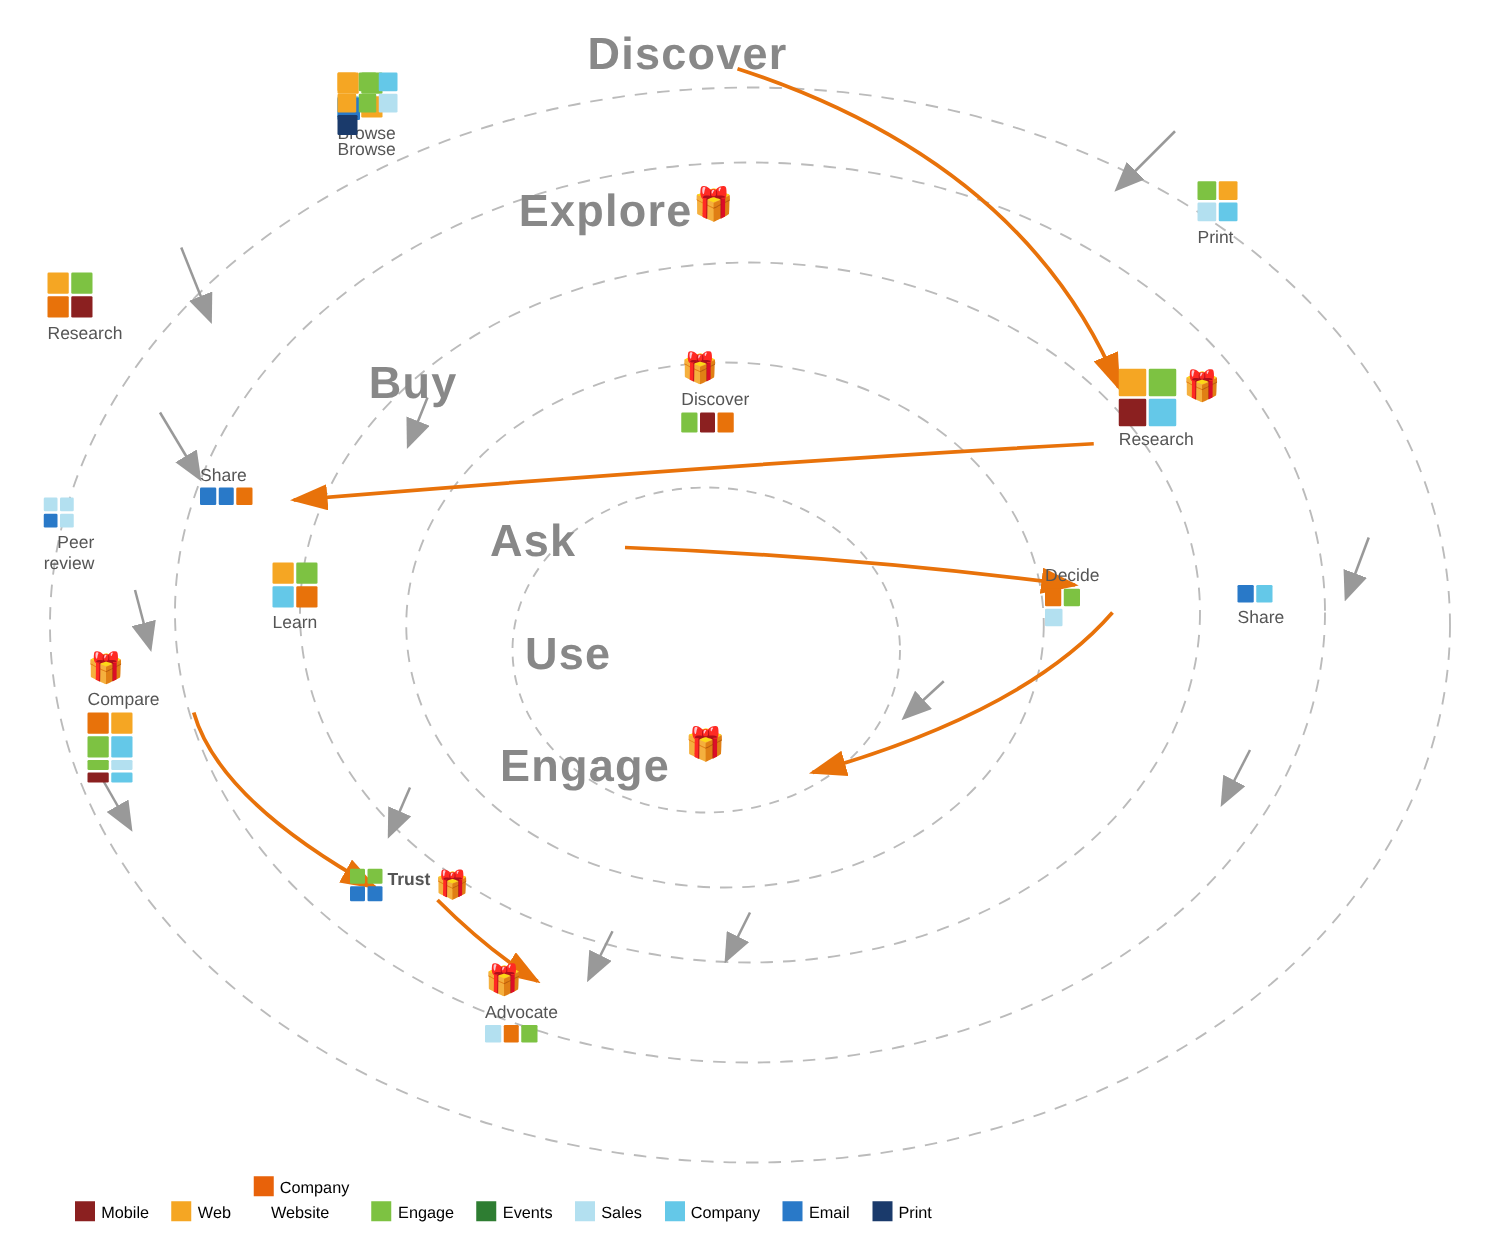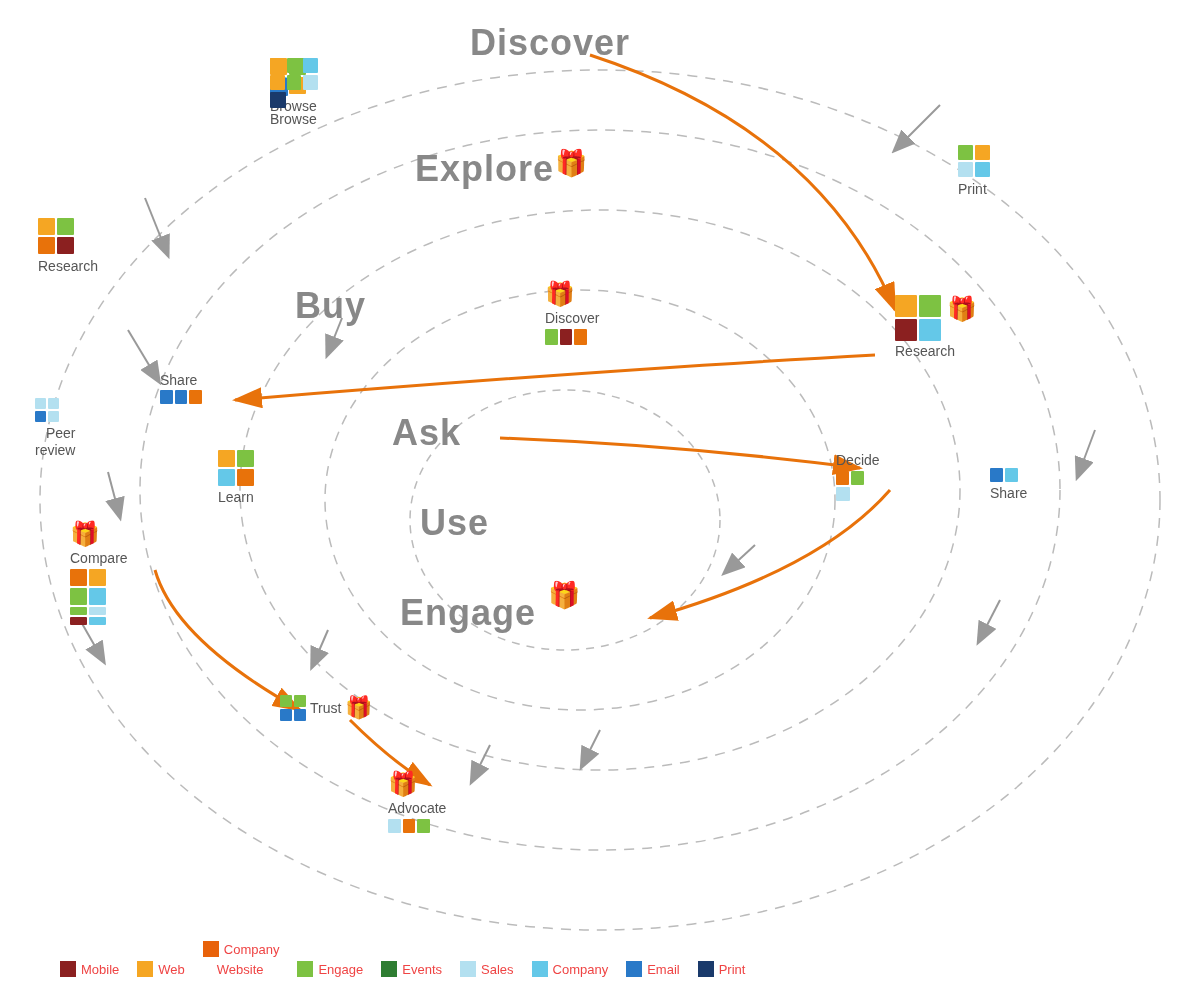--- a/index.html
+++ b/index.html
@@ -46,21 +46,21 @@
       color: #555;
     }
     .legend-swatch {
       width: 16px;
       height: 16px;
       display: inline-block;
       flex-shrink: 0;
     }
     .legend-label {
       font-size: 13px;
-      color: #ef4444;
+      color: #000000;
     }
     
     .grid-icon {
       position: absolute;
       display: grid;
       gap: 2px;
     }
     .grid-2x2 {
       grid-template-columns: 1fr 1fr;
       width: 26px;
@@ -258,21 +258,21 @@
 
   <div style="position:absolute; left:548px; top:580px;">
     <div style="font-size:26px;">🎁</div>
   </div>
 
   <div style="position:absolute; left:555px; top:148px;">
     <div style="font-size:26px;">🎁</div>
   </div>
 
   <div style="position:absolute; left:280px; top:695px;">
-    <div style="display:flex; align-items:center;gap:4px;">
+    <div style="display:flex; gap:4px;font-weight:bold;">
       <div style="display:grid;grid-template-columns:1fr 1fr;gap:2px;width:26px;height:26px;">
         <div style="background:#7DC242;border-radius:1px;"></div>
         <div style="background:#7DC242;border-radius:1px;"></div>
         <div style="background:#2979C8;border-radius:1px;"></div>
         <div style="background:#2979C8;border-radius:1px;"></div>
       </div>
       <div style="font-size:14px;color:#555;">Trust</div>
       <div style="font-size:22px;">🎁</div>
     </div>
   </div>

